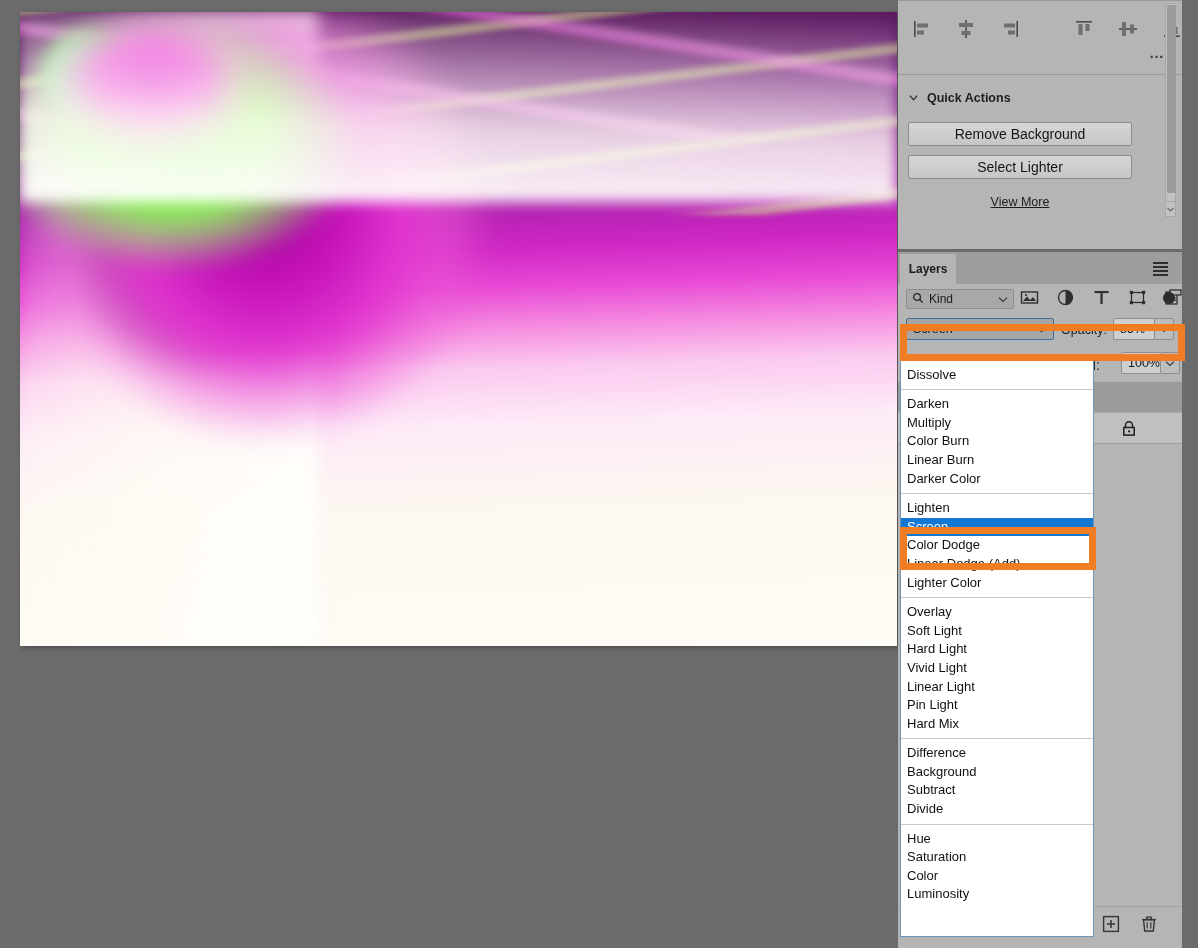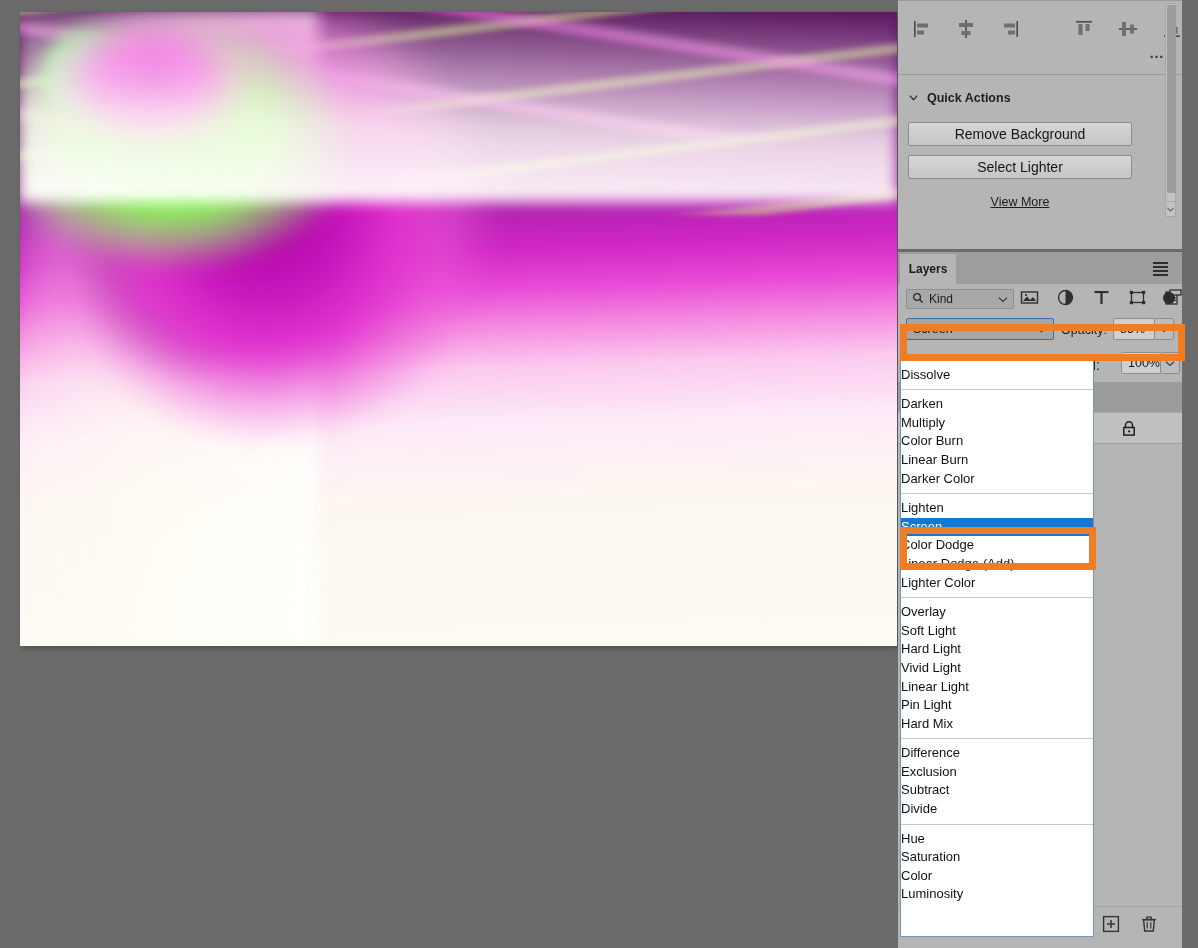--- a/index.html
+++ b/index.html
@@ -309,20 +309,21 @@
     position: absolute; left: 900px; top: 355px;
     width: 194px; height: 582px;
     background: #ffffff;
     border: 1px solid #6d97bb;
     z-index: 40;
     overflow: hidden;
   }
   .bd-sep { height: 1px; background: #c9c9c9; margin: 5px 0; }
   .bd-item {
     height: 18.6px; line-height: 18.6px;
+    padding-left: 6px;
     font-size: 13px; color: #111111;
     white-space: nowrap;
     font-family: "Liberation Sans", sans-serif;
   }
   .bd-item.sel {
     background: #1278d4; color: #ffffff;
   }
   
   .bd-scroll { position: absolute; left: 0; top: -9px; width: 192px; }
 
@@ -583,21 +584,21 @@
         <div class="bd-sep"></div>
         <div class="bd-item">Overlay</div>
         <div class="bd-item">Soft Light</div>
         <div class="bd-item">Hard Light</div>
         <div class="bd-item">Vivid Light</div>
         <div class="bd-item">Linear Light</div>
         <div class="bd-item">Pin Light</div>
         <div class="bd-item">Hard Mix</div>
         <div class="bd-sep"></div>
         <div class="bd-item">Difference</div>
-        <div class="bd-item">Exclusion</div>
+        <div class="bd-item">Background</div>
         <div class="bd-item">Subtract</div>
         <div class="bd-item">Divide</div>
         <div class="bd-sep"></div>
         <div class="bd-item">Hue</div>
         <div class="bd-item">Saturation</div>
         <div class="bd-item">Color</div>
         <div class="bd-item">Luminosity</div>
       </div>
   </div>
 

